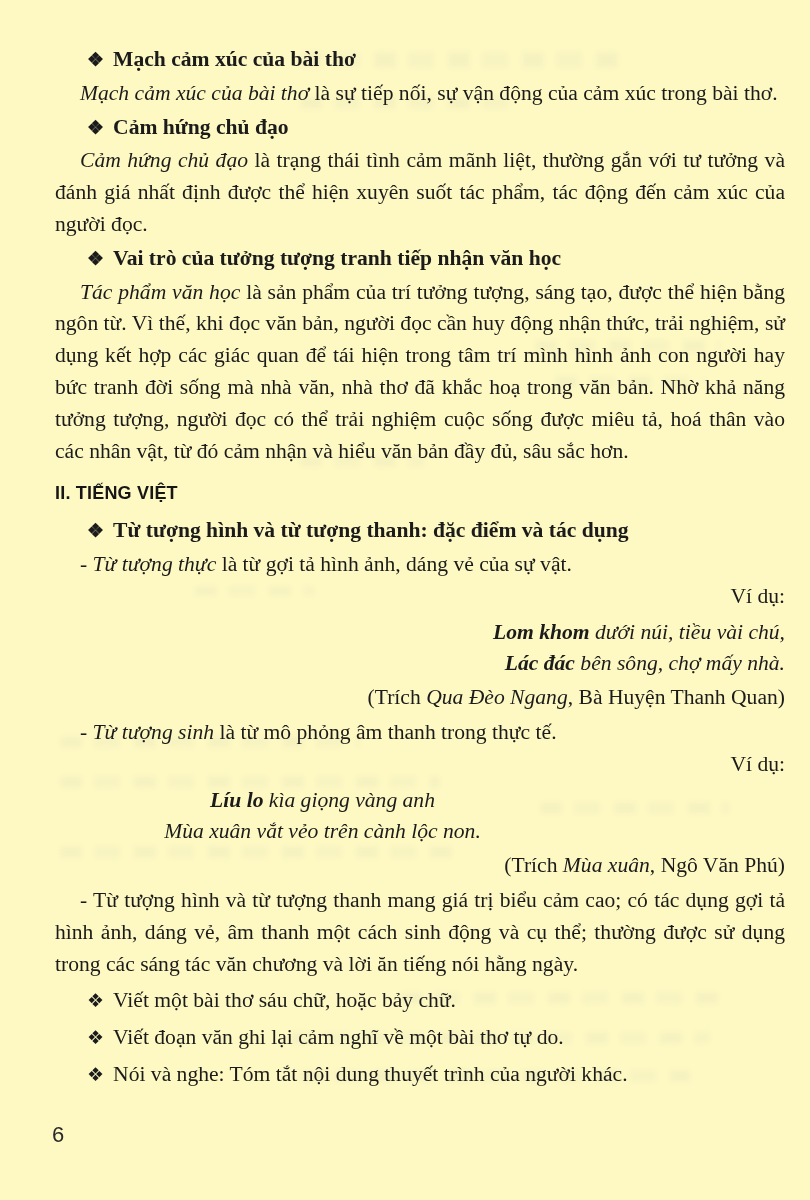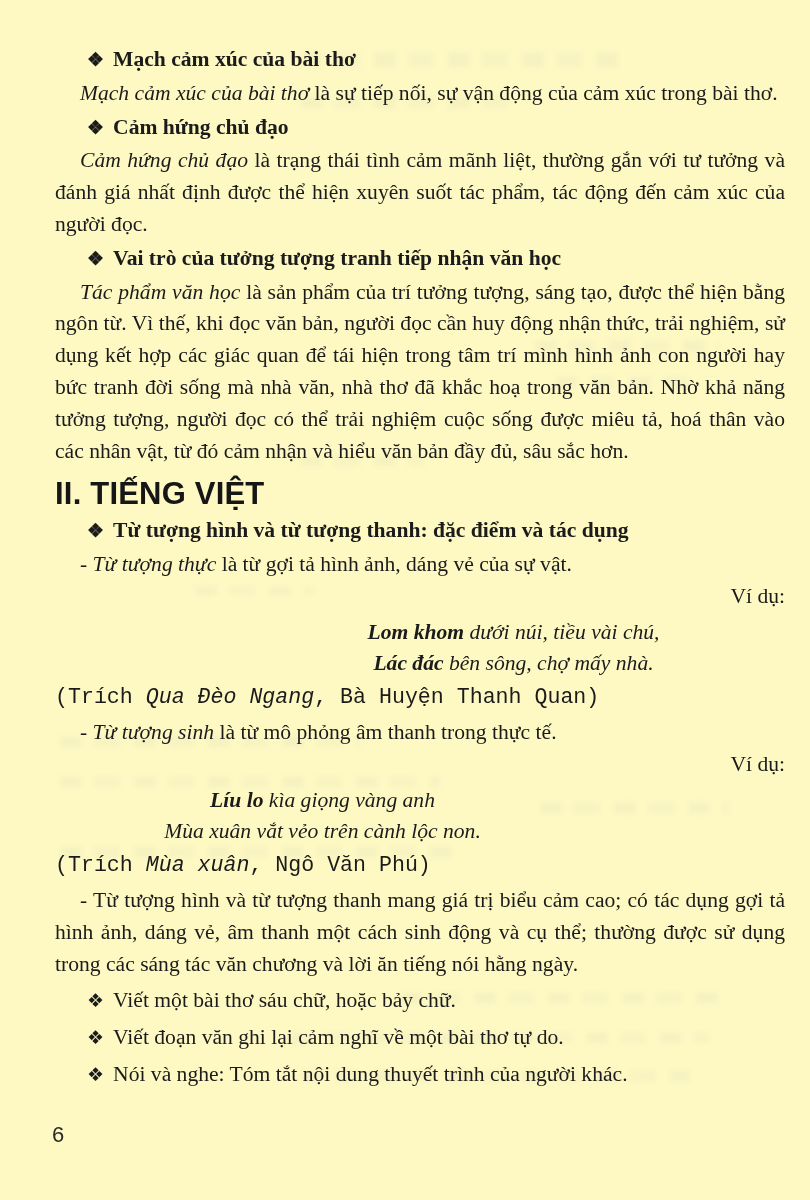--- a/index.html
+++ b/index.html
@@ -38,28 +38,28 @@
   .bh {               
     font-weight: 700;
     margin: 2px 0 2px 32px;
     text-align: left;
   }
   .bullet { display: inline-block; margin-right: 9px; font-size: 19px; }
   .para { margin: 0; text-indent: 25px; }
   .vd { text-indent: 22px; text-align: right; }
   .i  { font-style: italic; }
   .bi { font-style: italic; font-weight: 700; }
-  .verse-left   { margin-left: 187px; text-align: center; font-style: italic; }
+  .verse-left   { margin-left: 187px; text-align: right; font-style: italic; }
   .verse-center { width: 535px; text-align: center; font-style: italic; }
   .verse-gap-top { margin-top: 4px; }
-  .cite { text-align: left; margin: 2px 0 3px 0; font-family: Liberation Mono, monospace; }
+  .cite { text-align: right; margin: 2px 0 3px 0; }
   .sh {                
     font-family: "Liberation Sans", "DejaVu Sans", sans-serif;
     font-weight: 700;
-    font-size: 31px;
+    font-size: 18px;
     letter-spacing: 0.2px;
     margin: 11px 0 5px 0;
     text-align: left;
     color: #161616;
   }
   .li { margin: 5px 0 5px 32px; text-align: left; }
   .pageno {
     position: absolute;
     left: 52px; top: 1122px;
     font-family: "Liberation Sans", "DejaVu Sans", sans-serif;

